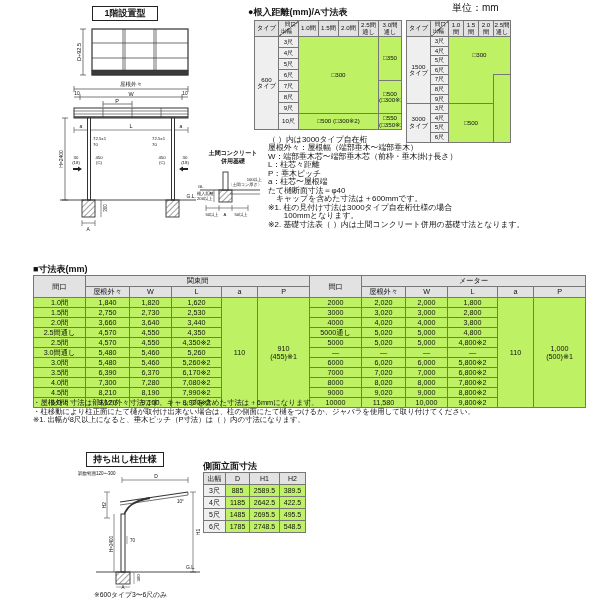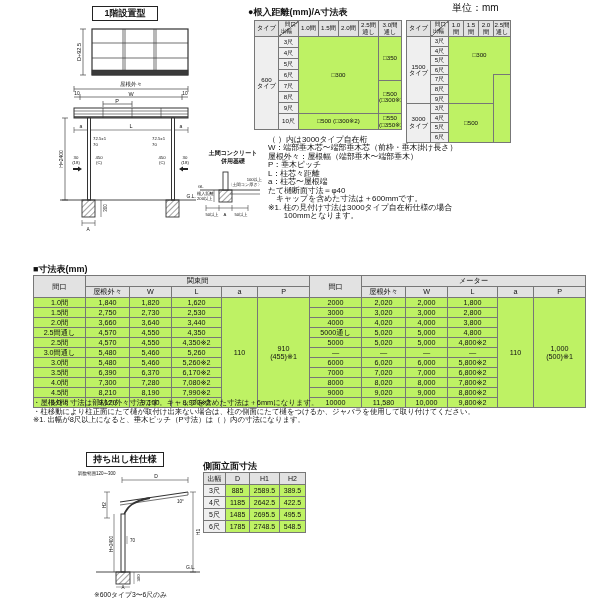--- a/index.html
+++ b/index.html
@@ -280,29 +280,30 @@
           <td style="background:#efefef">5尺</td>
         </tr>
       <tr>
           <td style="background:#efefef">6尺</td>
         </tr>
     </tbody>
   </table>
 
   <div class="abs notes" style="left:268px;top:136px">
     <div>（ ）内は3000タイプ自在桁</div>
+    <div>屋根外々：屋根幅（端部垂木〜端部垂木）</div>
     <div>W：端部垂木芯〜端部垂木芯（前枠・垂木掛け長さ）</div>
-    <div>屋根外々：屋根幅（端部垂木〜端部垂木）</div>
+    <div>L：柱芯々距離</div>
     <div>P：垂木ピッチ</div>
-    <div>L：柱芯々距離</div>
     <div>a：柱芯〜屋根端</div>
     <div>たて樋断面寸法＝φ40</div>
     <div>　キャップを含めた寸法は＋600mmです。</div>
     <div>※1. 柱の見付け寸法は3000タイプ自在桁仕様の場合</div>
     <div>　　100mmとなります。</div>
+    <div>※2. 基礎寸法表（ ）内は土間コンクリート併用の基礎寸法となります。</div>
   </div>
 
   <div class="abs sectitle" style="left:33px;top:263px">■寸法表(mm)</div>
 
   <table class="abs dimtable" style="left:33px;top:275px;width:552px">
     <colgroup>
       <col style="width:52px">
         <col style="width:44px">
         <col style="width:42px">
         <col style="width:50px">

